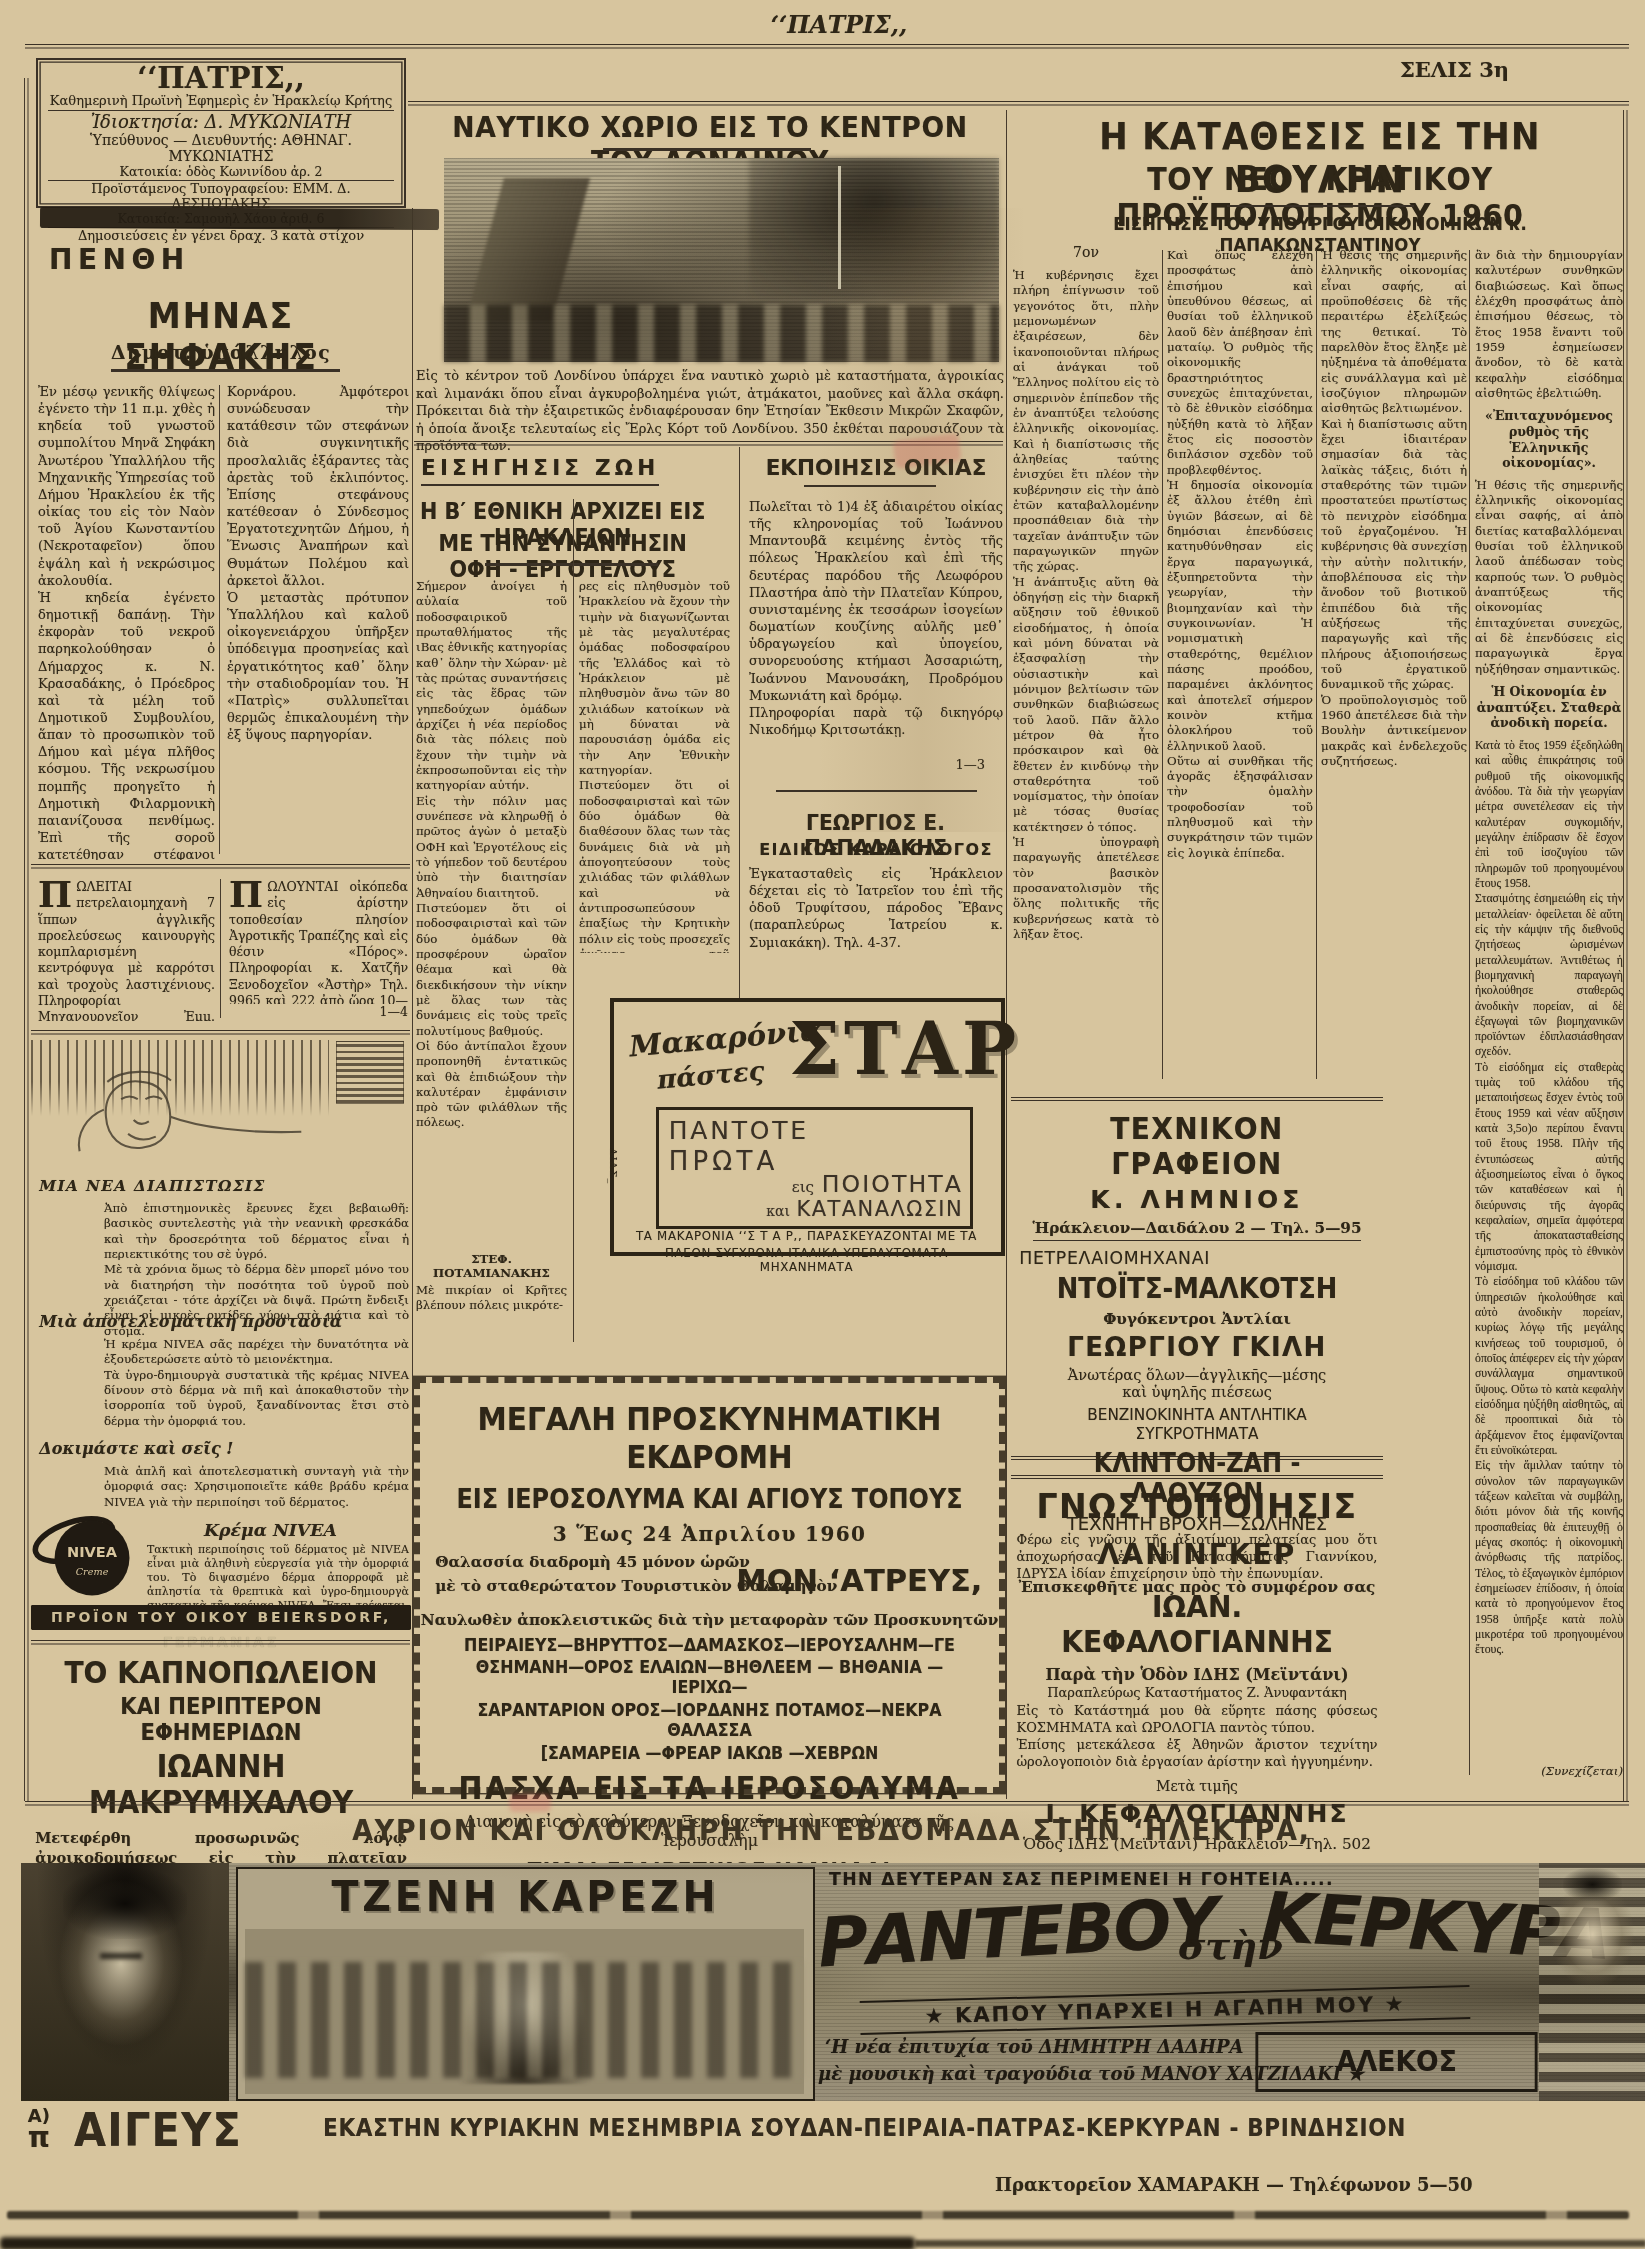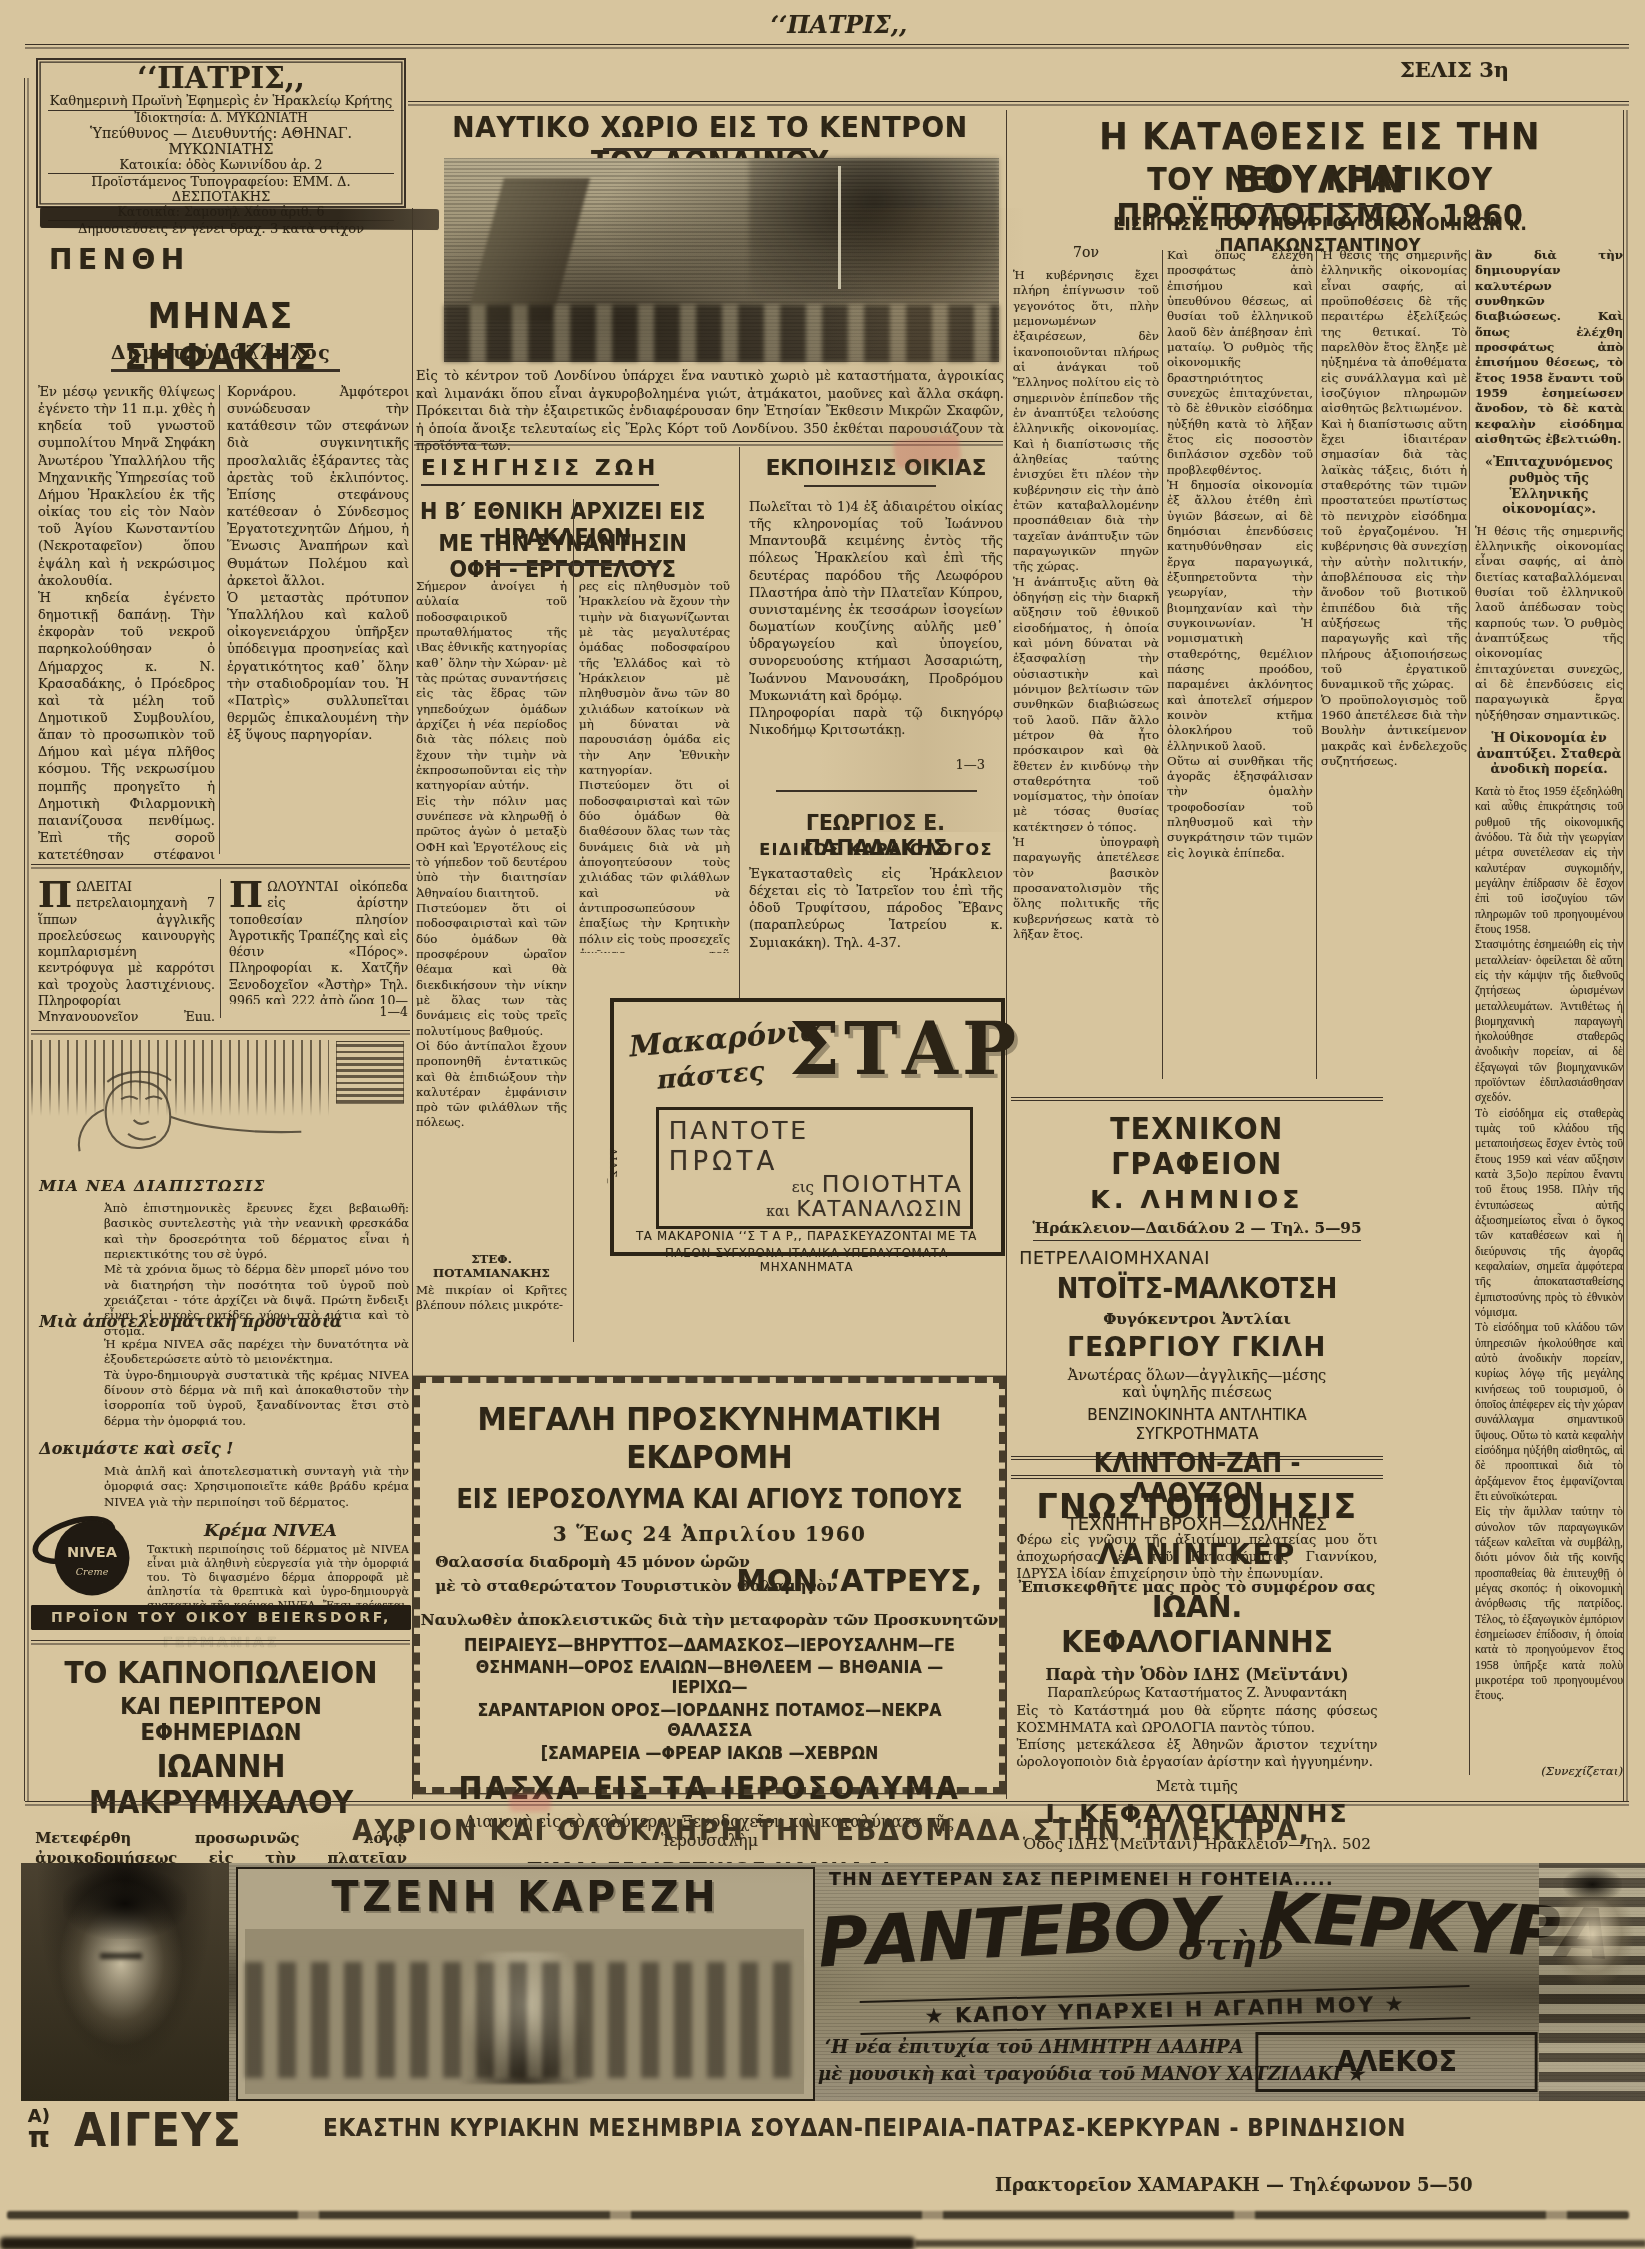--- a/index.html
+++ b/index.html
@@ -51,21 +51,21 @@
   <div class="abs drule" style="left:408px;top:101px;width:1221px;"></div>
 
   <div class="abs vdouble" style="left:23.6px;top:78px;height:1723px;"></div>
   <div class="abs vdouble" style="left:1623px;top:110px;height:1691px;"></div>
   <div class="abs vrule" style="left:412px;top:208px;height:1591px;"></div>
   <div class="abs vrule" style="left:1006px;top:110px;height:1689px;"></div>
 
   <div class="abs" style="left:36px;top:58px;width:370px;height:150px;border:2.1px solid #3a3126;box-shadow:inset 0 0 0 1.4px #d7c59e, inset 0 0 0 2.8px #3a3126;padding:4.2px 9.7px;box-sizing:border-box;">
     <div class="ser b c" style="font-size:29px;line-height:1;">‘‘ΠΑΤΡΙΣ,,</div>
     <div class="ser c" style="font-size:13px;border-bottom:1.4px solid #3a3126;padding-bottom:1.4px;">Καθημερινὴ Πρωϊνὴ Ἐφημερὶς ἐν Ἡρακλείῳ Κρήτης</div>
-    <div class="ser c" style="font-size:12px;">Ἰδιοκτησία: Δ. ΜΥΚΩΝΙΑΤΗ</div>
+    <div class="ser c" style="font-size:18px;font-style:italic;">Ἰδιοκτησία: Δ. ΜΥΚΩΝΙΑΤΗ</div>
     <div class="ser c" style="font-size:14px;">Ὑπεύθυνος — Διευθυντής: ΑΘΗΝΑΓ. ΜΥΚΩΝΙΑΤΗΣ</div>
     <div class="ser c" style="font-size:12.5px;border-bottom:1.4px solid #3a3126;padding-bottom:1.4px;">Κατοικία: ὁδὸς Κωνινίδου ἀρ. 2</div>
     <div class="ser c" style="font-size:13px;">Προϊστάμενος Τυπογραφείου: ΕΜΜ. Δ. ΔΕΣΠΟΤΑΚΗΣ</div>
     <div class="ser c" style="font-size:12.5px;border-bottom:1.4px solid #3a3126;padding-bottom:1.4px;">Κατοικία: Σαμουὴλ Χάου ἀριθ. 6</div>
     <div class="ser c" style="font-size:13px;">Δημοσιεύσεις ἐν γένει δραχ. 3 κατὰ στίχον</div>
   </div>
 
   <div class="abs sans b c condense" style="left:416px;top:110px;width:588px;font-size:29px;letter-spacing:0.7px;">ΝΑΥΤΙΚΟ ΧΩΡΙΟ ΕΙΣ ΤΟ ΚΕΝΤΡΟΝ ΤΟΥ ΛΟΝΔΙΝΟΥ</div>
   <div class="abs rule" style="left:603px;top:148px;width:208px;height:2.8px;"></div>
   <div class="abs noisephoto" style="left:444px;top:158px;width:555px;height:204px;">
@@ -86,21 +86,21 @@
 Ἡ ἀνάπτυξις αὕτη θὰ ὁδηγήσῃ εἰς τὴν διαρκῆ αὔξησιν τοῦ ἐθνικοῦ εἰσοδήματος, ἡ ὁποία καὶ μόνη δύναται νὰ ἐξασφαλίσῃ τὴν οὐσιαστικὴν καὶ μόνιμον βελτίωσιν τῶν συνθηκῶν διαβιώσεως τοῦ λαοῦ. Πᾶν ἄλλο μέτρον θὰ ἦτο πρόσκαιρον καὶ θὰ ἔθετεν ἐν κινδύνῳ τὴν σταθερότητα τοῦ νομίσματος, τὴν ὁποίαν μὲ τόσας θυσίας κατέκτησεν ὁ τόπος.
 Ἡ ὑπογραφὴ παραγωγῆς ἀπετέλεσε τὸν βασικὸν προσανατολισμὸν τῆς ὅλης πολιτικῆς τῆς κυβερνήσεως κατὰ τὸ λῆξαν ἔτος.</div>
   <div class="abs ser j" style="left:1167px;top:248px;width:146px;height:830px;font-size:11.8px;line-height:1.3;overflow:hidden;">Καὶ ὅπως ἐλέχθη προσφάτως ἀπὸ ἐπισήμου καὶ ὑπευθύνου θέσεως, αἱ θυσίαι τοῦ ἑλληνικοῦ λαοῦ δὲν ἀπέβησαν ἐπὶ ματαίῳ. Ὁ ρυθμὸς τῆς οἰκονομικῆς δραστηριότητος συνεχῶς ἐπιταχύνεται, τὸ δὲ ἐθνικὸν εἰσόδημα ηὐξήθη κατὰ τὸ λῆξαν ἔτος εἰς ποσοστὸν διπλάσιον σχεδὸν τοῦ προβλεφθέντος.
 Ἡ δημοσία οἰκονομία ἐξ ἄλλου ἐτέθη ἐπὶ ὑγιῶν βάσεων, αἱ δὲ δημόσιαι ἐπενδύσεις κατηυθύνθησαν εἰς ἔργα παραγωγικά, ἐξυπηρετοῦντα τὴν γεωργίαν, τὴν βιομηχανίαν καὶ τὴν συγκοινωνίαν. Ἡ νομισματικὴ σταθερότης, θεμέλιον πάσης προόδου, παραμένει ἀκλόνητος καὶ ἀποτελεῖ σήμερον κοινὸν κτῆμα ὁλοκλήρου τοῦ ἑλληνικοῦ λαοῦ.
 Οὕτω αἱ συνθῆκαι τῆς ἀγορᾶς ἐξησφάλισαν τὴν ὁμαλὴν τροφοδοσίαν τοῦ πληθυσμοῦ καὶ τὴν συγκράτησιν τῶν τιμῶν εἰς λογικὰ ἐπίπεδα.</div>
   <div class="abs ser j" style="left:1321px;top:248px;width:146px;height:830px;font-size:11.8px;line-height:1.3;overflow:hidden;">Ἡ θέσις τῆς σημερινῆς ἑλληνικῆς οἰκονομίας εἶναι σαφής, αἱ προϋποθέσεις δὲ τῆς περαιτέρω ἐξελίξεώς της θετικαί. Τὸ παρελθὸν ἔτος ἔληξε μὲ ηὐξημένα τὰ ἀποθέματα εἰς συνάλλαγμα καὶ μὲ ἰσοζύγιον πληρωμῶν αἰσθητῶς βελτιωμένον.
 Καὶ ἡ διαπίστωσις αὕτη ἔχει ἰδιαιτέραν σημασίαν διὰ τὰς λαϊκὰς τάξεις, διότι ἡ σταθερότης τῶν τιμῶν προστατεύει πρωτίστως τὸ πενιχρὸν εἰσόδημα τοῦ ἐργαζομένου. Ἡ κυβέρνησις θὰ συνεχίσῃ τὴν αὐτὴν πολιτικήν, ἀποβλέπουσα εἰς τὴν ἄνοδον τοῦ βιοτικοῦ ἐπιπέδου διὰ τῆς αὐξήσεως τῆς παραγωγῆς καὶ τῆς πλήρους ἀξιοποιήσεως τοῦ ἐργατικοῦ δυναμικοῦ τῆς χώρας.
 Ὁ προϋπολογισμὸς τοῦ 1960 ἀπετέλεσε διὰ τὴν Βουλὴν ἀντικείμενον μακρᾶς καὶ ἐνδελεχοῦς συζητήσεως.</div>
 
   <div class="abs" style="left:1475px;top:248px;width:148px;height:1505px;overflow:hidden;">
-    <div class="ser j" style="font-size:11.8px;line-height:1.3;font-weight:bold;">ἂν διὰ τὴν δημιουργίαν καλυτέρων συνθηκῶν διαβιώσεως. Καὶ ὅπως ἐλέχθη προσφάτως ἀπὸ ἐπισήμου θέσεως, τὸ ἔτος 1958 ἔναντι τοῦ 1959 ἐσημείωσεν ἄνοδον, τὸ δὲ κατὰ κεφαλὴν εἰσόδημα αἰσθητῶς ἐβελτιώθη.</div>
+    <div class="ser j" style="font-size:11.8px;line-height:1.3;">ἂν διὰ τὴν δημιουργίαν καλυτέρων συνθηκῶν διαβιώσεως. Καὶ ὅπως ἐλέχθη προσφάτως ἀπὸ ἐπισήμου θέσεως, τὸ ἔτος 1958 ἔναντι τοῦ 1959 ἐσημείωσεν ἄνοδον, τὸ δὲ κατὰ κεφαλὴν εἰσόδημα αἰσθητῶς ἐβελτιώθη.</div>
     <div class="ser b c pre" style="font-size:12.5px;line-height:1.25;margin:7px 0;">«Ἐπιταχυνόμενος ρυθμὸς τῆς Ἑλληνικῆς οἰκονομίας».</div>
     <div class="ser j" style="font-size:11.8px;line-height:1.3;">Ἡ θέσις τῆς σημερινῆς ἑλληνικῆς οἰκονομίας εἶναι σαφής, αἱ ἀπὸ διετίας καταβαλλόμεναι θυσίαι τοῦ ἑλληνικοῦ λαοῦ ἀπέδωσαν τοὺς καρπούς των. Ὁ ρυθμὸς ἀναπτύξεως τῆς οἰκονομίας ἐπιταχύνεται συνεχῶς, αἱ δὲ ἐπενδύσεις εἰς παραγωγικὰ ἔργα ηὐξήθησαν σημαντικῶς.</div>
     <div class="ser b c pre" style="font-size:12.5px;line-height:1.25;margin:7px 0;">Ἡ Οἰκονομία ἐν ἀναπτύξει. Σταθερὰ ἀνοδικὴ πορεία.</div>
     <div class="ser j" style="font-size:11.8px;line-height:1.3;font-family:Liberation Serif, serif;">Κατὰ τὸ ἔτος 1959 ἐξεδηλώθη καὶ αὖθις ἐπικράτησις τοῦ ρυθμοῦ τῆς οἰκονομικῆς ἀνόδου. Τὰ διὰ τὴν γεωργίαν μέτρα συνετέλεσαν εἰς τὴν καλυτέραν συγκομιδήν, μεγάλην ἐπίδρασιν δὲ ἔσχον ἐπὶ τοῦ ἰσοζυγίου τῶν πληρωμῶν τοῦ προηγουμένου ἔτους 1958.
 Στασιμότης ἐσημειώθη εἰς τὴν μεταλλείαν· ὀφείλεται δὲ αὕτη εἰς τὴν κάμψιν τῆς διεθνοῦς ζητήσεως ὡρισμένων μεταλλευμάτων. Ἀντιθέτως ἡ βιομηχανικὴ παραγωγὴ ἠκολούθησε σταθερῶς ἀνοδικὴν πορείαν, αἱ δὲ ἐξαγωγαὶ τῶν βιομηχανικῶν προϊόντων ἐδιπλασιάσθησαν σχεδόν.
 Τὸ εἰσόδημα εἰς σταθερὰς τιμὰς τοῦ κλάδου τῆς μεταποιήσεως ἔσχεν ἐντὸς τοῦ ἔτους 1959 καὶ νέαν αὔξησιν κατὰ 3,5ο)ο περίπου ἔναντι τοῦ ἔτους 1958. Πλὴν τῆς ἐντυπώσεως αὐτῆς ἀξιοσημείωτος εἶναι ὁ ὄγκος τῶν καταθέσεων καὶ ἡ διεύρυνσις τῆς ἀγορᾶς κεφαλαίων, σημεῖα ἀμφότερα τῆς ἀποκατασταθείσης ἐμπιστοσύνης πρὸς τὸ ἐθνικὸν νόμισμα.
 Τὸ εἰσόδημα τοῦ κλάδου τῶν ὑπηρεσιῶν ἠκολούθησε καὶ αὐτὸ ἀνοδικὴν πορείαν, κυρίως λόγῳ τῆς μεγάλης κινήσεως τοῦ τουρισμοῦ, ὁ ὁποῖος ἀπέφερεν εἰς τὴν χώραν συνάλλαγμα σημαντικοῦ ὕψους. Οὕτω τὸ κατὰ κεφαλὴν εἰσόδημα ηὐξήθη αἰσθητῶς, αἱ δὲ προοπτικαὶ διὰ τὸ ἀρξάμενον ἔτος ἐμφανίζονται ἔτι εὐνοϊκώτεραι.
 Εἰς τὴν ἅμιλλαν ταύτην τὸ σύνολον τῶν παραγωγικῶν τάξεων καλεῖται νὰ συμβάλῃ, διότι μόνον διὰ τῆς κοινῆς προσπαθείας θὰ ἐπιτευχθῇ ὁ μέγας σκοπός: ἡ οἰκονομικὴ ἀνόρθωσις τῆς πατρίδος. Τέλος, τὸ ἐξαγωγικὸν ἐμπόριον ἐσημείωσεν ἐπίδοσιν, ἡ ὁποία κατὰ τὸ προηγούμενον ἔτος 1958 ὑπῆρξε κατὰ πολὺ μικροτέρα τοῦ προηγουμένου ἔτους.</div>
   </div>
   <div class="abs ser r it" style="left:1475px;top:1764px;width:148px;font-size:11.8px;">(Συνεχίζεται)</div>

